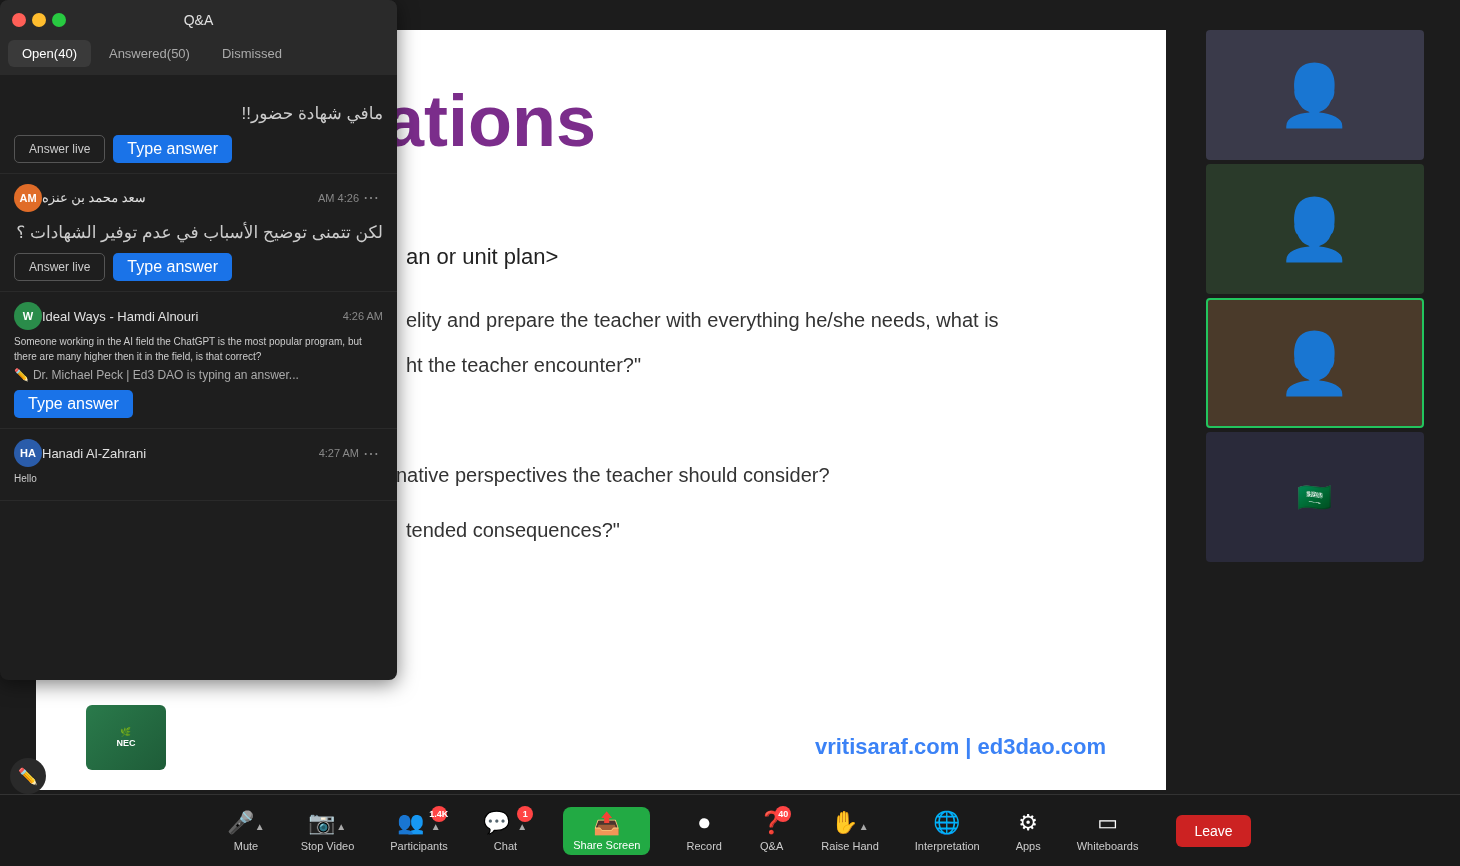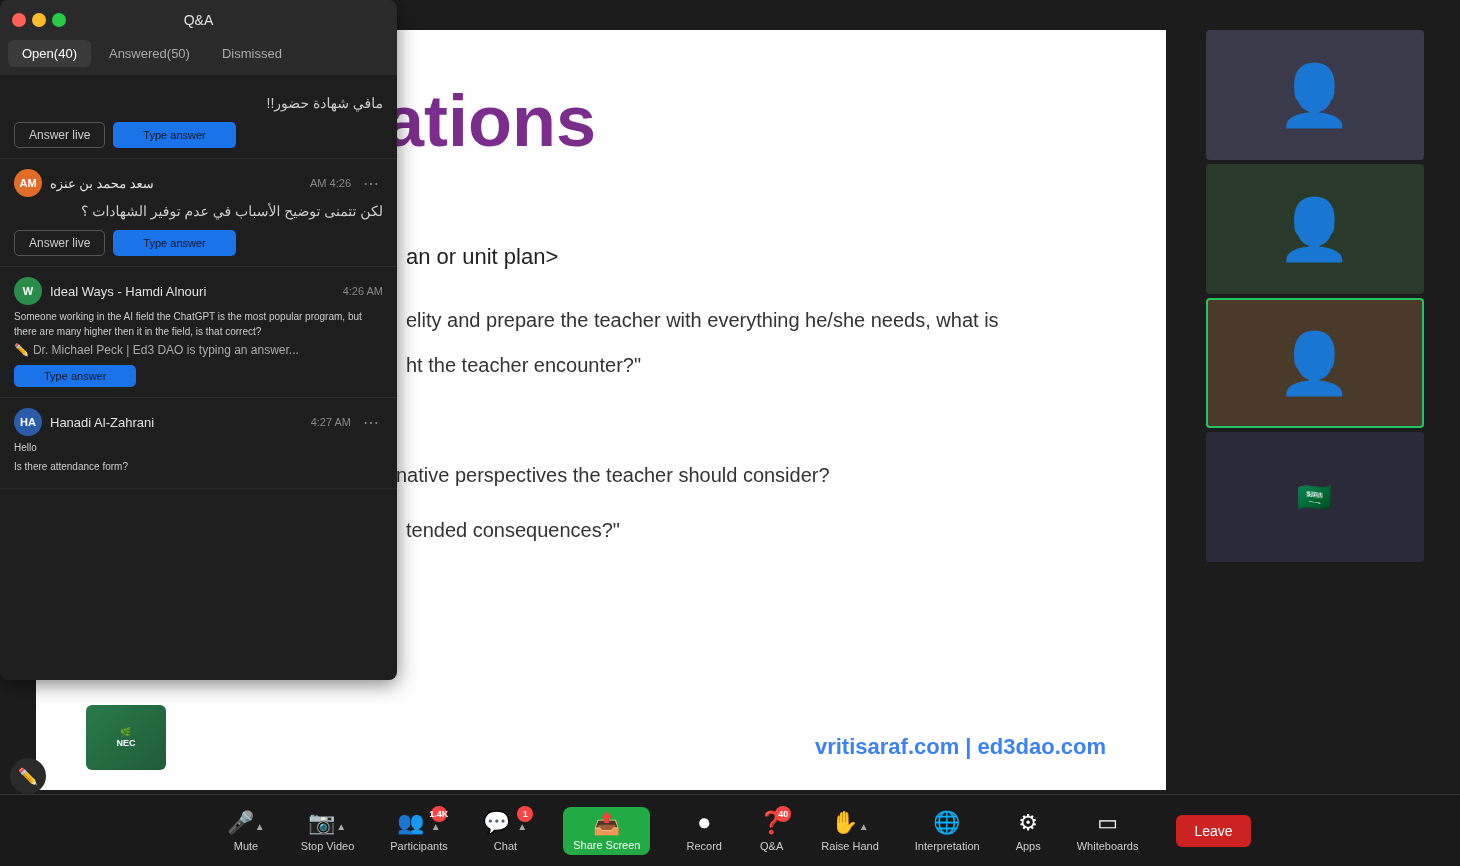--- a/index.html
+++ b/index.html
@@ -203,21 +203,20 @@
     .qa-content::-webkit-scrollbar-thumb { background: #555; border-radius: 2px; }
 
     
     .qa-item {
       padding: 10px 14px;
       border-bottom: 1px solid #2a2a2a;
     }
     .qa-item-header {
       display: flex;
       align-items: center;
-      gap: 8px;
       margin-bottom: 4px;
     }
     .avatar {
       width: 28px;
       height: 28px;
       border-radius: 50%;
       display: flex;
       align-items: center;
       justify-content: center;
       font-size: 11px;
@@ -248,45 +247,45 @@
     .qa-text {
       color: #cccccc;
       font-size: 10px;
       line-height: 1.5;
       margin: 4px 0;
     }
     .qa-text-arabic {
       direction: rtl;
       text-align: right;
       color: #cccccc;
-      font-size: 14px;
+      font-size: 17px;
       line-height: 1.5;
-      margin: 0 0;
+      margin: 8px 0;
     }
     .qa-actions {
       display: flex;
       gap: 8px;
       margin-top: 8px;
     }
     .btn-answer-live {
       padding: 5px 14px;
       background: transparent;
       border: 1px solid #555;
       border-radius: 5px;
       color: #cccccc;
       font-size: 12px;
       cursor: pointer;
     }
     .btn-type-answer {
-      padding: 5px 30px;
+      padding: 5px 14px;
       background: #1a73e8;
       border: none;
       border-radius: 5px;
-      color: #0f172a;
-      font-size: 11px;
+      color: #ffffff;
+      font-size: 16px;
       cursor: pointer;
     }
     .typing-indicator {
       color: #aaa;
       font-size: 12px;
       margin-top: 4px;
       display: flex;
       align-items: center;
       gap: 4px;
     }
@@ -482,21 +481,20 @@
     </div>
 
     <div class="qa-item">
       <div class="qa-item-header">
         <div class="avatar avatar-blue">HA</div>
         <span class="user-name">Hanadi Al-Zahrani</span>
         <span class="timestamp">4:27 AM</span>
         <span class="dots-menu">⋯</span>
       </div>
       <p class="qa-text">Hello</p>
-      <p class="qa-text">Is there attendance form?</p>
     </div>
 
   </div>
 </div>
 
 <div class="pencil-btn">
   <span>✏️</span>
 </div>
 
 <div class="bottom-toolbar">

